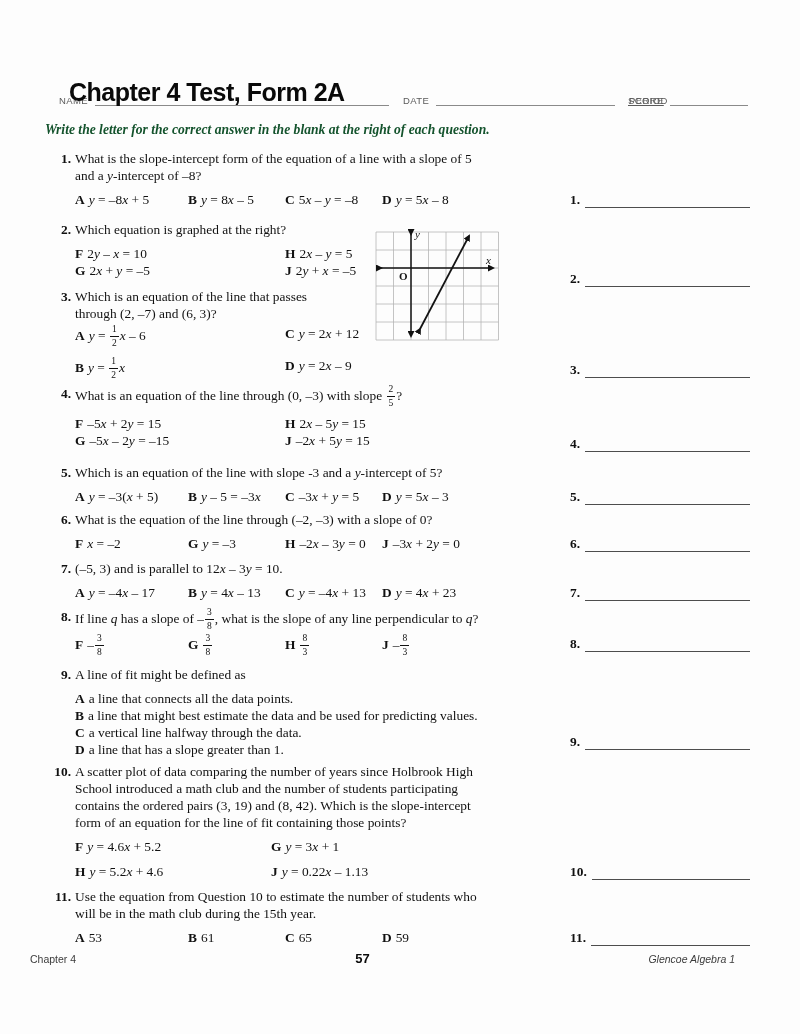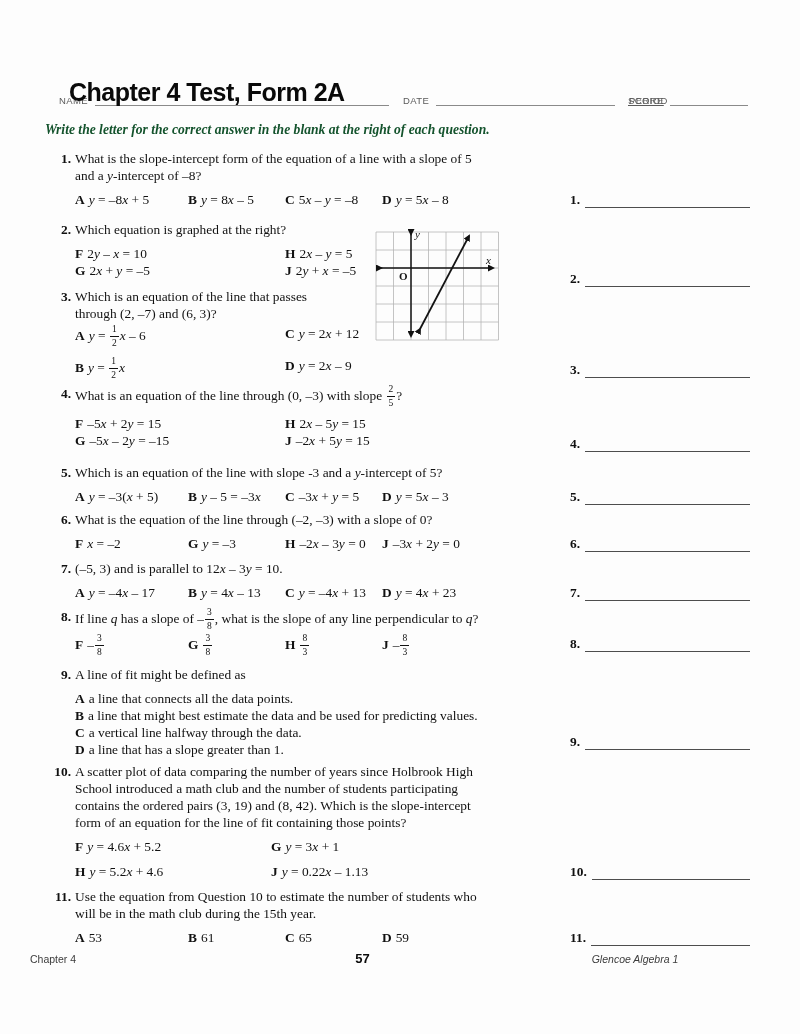--- a/index.html
+++ b/index.html
@@ -90,21 +90,21 @@
   .graph{position:absolute;left:328px;top:76px;width:130px;height:118px;z-index:2;}
   .graph svg{display:block;width:100%;height:100%;}
 
   
   .footer{
     position:absolute;top:951px;left:30px;width:705px;display:flex;align-items:baseline;
     font-family:"Liberation Sans","DejaVu Sans",sans-serif;font-size:10.5px;color:#3c3c3c;
   }
   .footer-left{width:200px;}
   .footer-center{flex:1;text-align:center;font-weight:700;font-size:13px;color:#0a0a0a;transform:translateX(-20px);}
-  .footer-right{width:200px;text-align:center;font-style:italic;}
+  .footer-right{width:200px;text-align:right;font-style:italic;}
 </style>
 </head>
 <body>
 
 <div class="page">
 
   <div class="header-fields">
     <div class="field field-name">
       <span>NAME</span>
       <span class="rule"></span>

